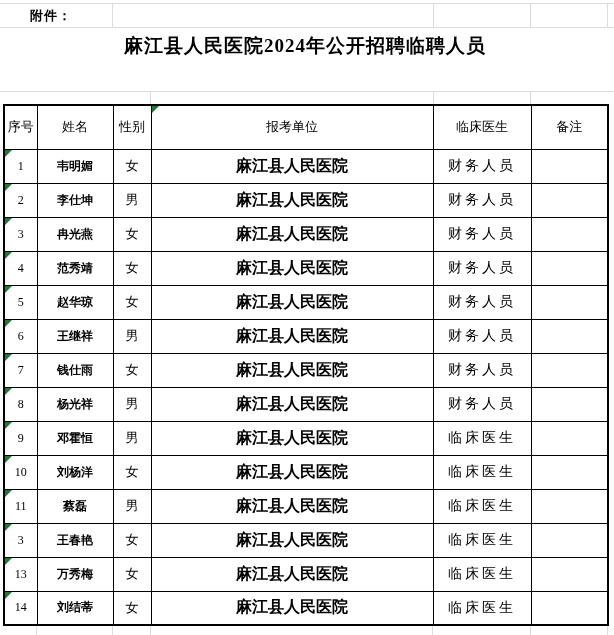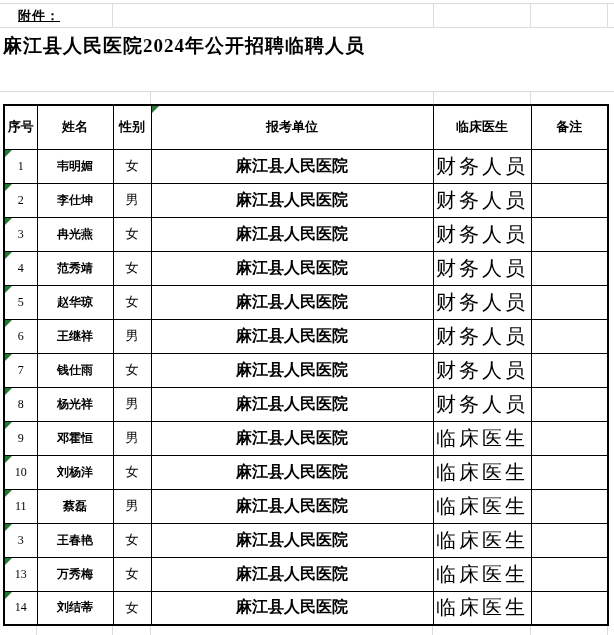--- a/index.html
+++ b/index.html
@@ -4,45 +4,44 @@
 <style>
   html,body{margin:0;padding:0;background:#fff;}
   .page{
     position:relative;width:614px;height:635px;background:#ffffff;overflow:hidden;
     font-family:"Liberation Serif","DejaVu Serif",serif;color:#000;
   }
   
   .hgrid{position:absolute;height:1px;background:#dcdcdc;}
   .vgrid{position:absolute;width:1px;background:#dcdcdc;}
   .attachment{
-    position:absolute;left:18px;top:7px;font-size:13px;font-weight:bold;
+    position:absolute;left:30px;top:7px;font-size:13px;font-weight:bold;
     letter-spacing:1px;
-    text-decoration:underline;
   }
   .title-block{
-    position:absolute;left:3px;top:31px;width:604px;text-align:left;
+    position:absolute;left:3px;top:31px;width:604px;text-align:center;
     font-weight:bold;font-size:19px;line-height:29px;letter-spacing:1px;
   }
   table.sheet{
     position:absolute;left:3px;top:104px;width:604px;
     border-collapse:collapse;table-layout:fixed;
     border:2px solid #000;
   }
   table.sheet td,table.sheet th{
     border:1px solid #000;position:relative;overflow:hidden;
     text-align:center;vertical-align:middle;padding:0;background:#fff;
   }
   tr.head-row{height:44px;}
   tr.data-row{height:34px;}
-  th{font-size:13px;font-weight:bold;}
+  th{font-size:13px;font-weight:normal;}
   td.c-no{font-size:12px;}
   td.c-name{font-size:12px;font-weight:bold;}
   td.c-gender{font-size:13px;}
   td.c-unit{font-size:16px;font-weight:bold;}
-  td.c-pos{font-size:20px;letter-spacing:3px;}
+  td.c-pos{font-size:14px;letter-spacing:3px;}
   td.c-remark{font-size:12px;}
   .flag{
     position:absolute;top:0;left:0;width:0;height:0;
     border-top:7px solid #1f7a33;border-right:7px solid transparent;
   }
 </style>
 </head>
 <body>
 
 <div class="page">

